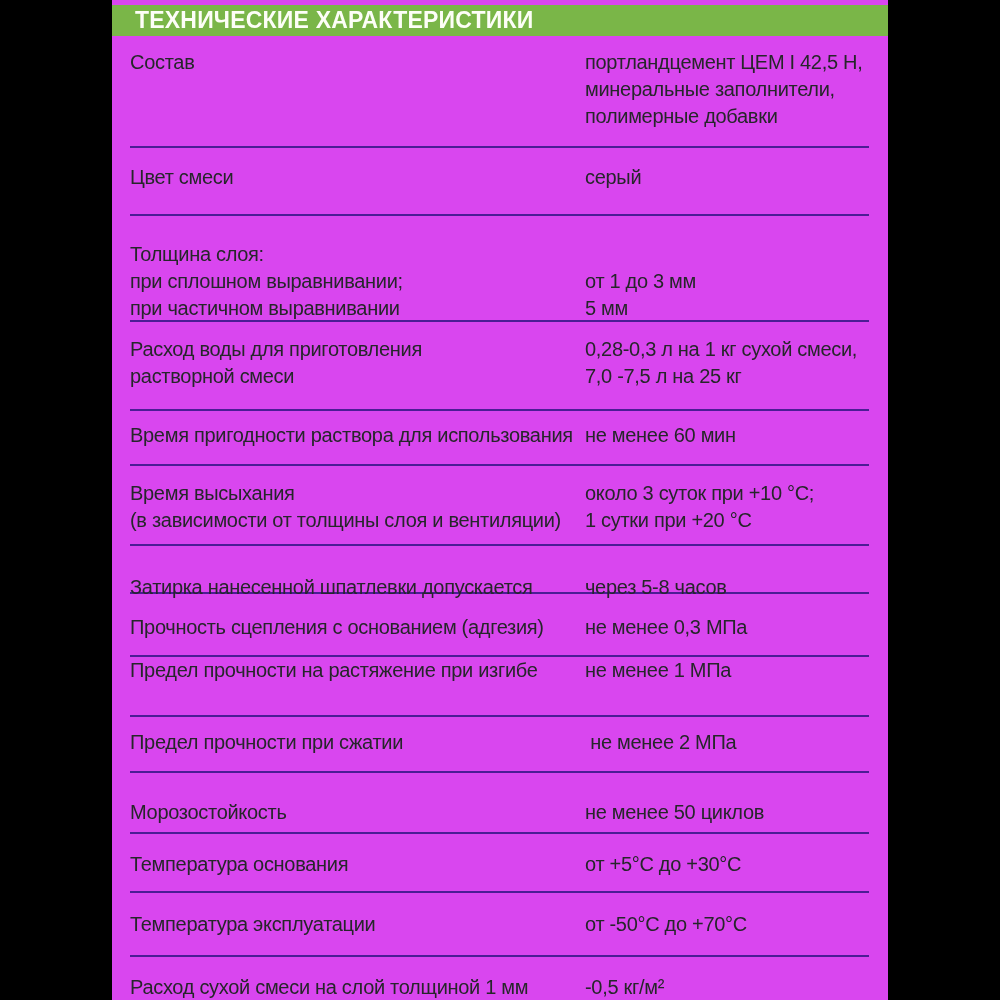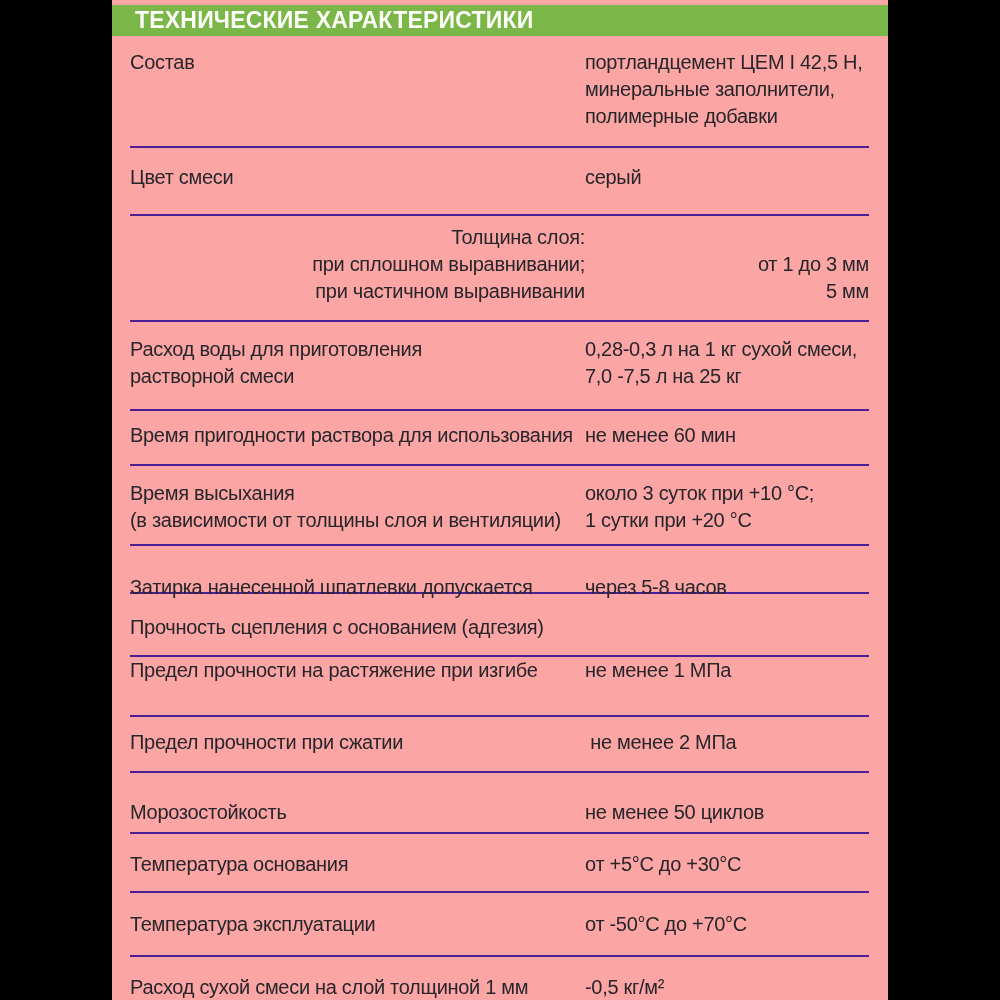--- a/index.html
+++ b/index.html
@@ -10,21 +10,21 @@
     overflow: hidden;
     background: #000000;
     font-family: "Liberation Sans", "DejaVu Sans", sans-serif;
   }
   .panel {
     position: absolute;
     left: 112px;
     top: 0;
     width: 776px;
     height: 1000px;
-    background: #fca5a5;
+    background: #d946ef;
   }
   .header-bar {
     margin-top: 5px;
     height: 31px;
     background: #7ab648;
     display: flex;
     align-items: center;
     padding-left: 23px;
   }
   .header-title {
@@ -49,26 +49,26 @@
     line-height: 27px;
     letter-spacing: -0.3px;
     color: #26262a;
     white-space: pre-wrap;
   }
   .label { flex: 0 0 455px; }
   .value { flex: 1; }
   
   .r1  { height: 112px; padding-top: 13px; }
   .r2  { height: 68px;  padding-top: 16px; }
-  .r3  { height: 106px; padding-top: 8px; text-align: right; }
+  .r3  { height: 106px; padding-top: 25px; }
   .r4  { height: 89px;  padding-top: 14px; }
   .r5  { height: 55px;  padding-top: 11px; }
   .r6  { height: 80px;  padding-top: 14px; }
   .r7  { height: 48px;  padding-top: 28px; }
-  .r8  { height: 63px;  padding-top: 20px; flex-direction: column; }
+  .r8  { height: 63px;  padding-top: 20px; }
   .r9  { height: 60px;  }
   .r10 { height: 56px;  padding-top: 12px; }
   .r11 { height: 61px;  padding-top: 26px; }
   .r12 { height: 59px;  padding-top: 17px; }
   .r13 { height: 64px;  padding-top: 18px; }
   .r14 { height: 47px;  padding-top: 17px; }
 </style>
 </head>
 <body>
 

